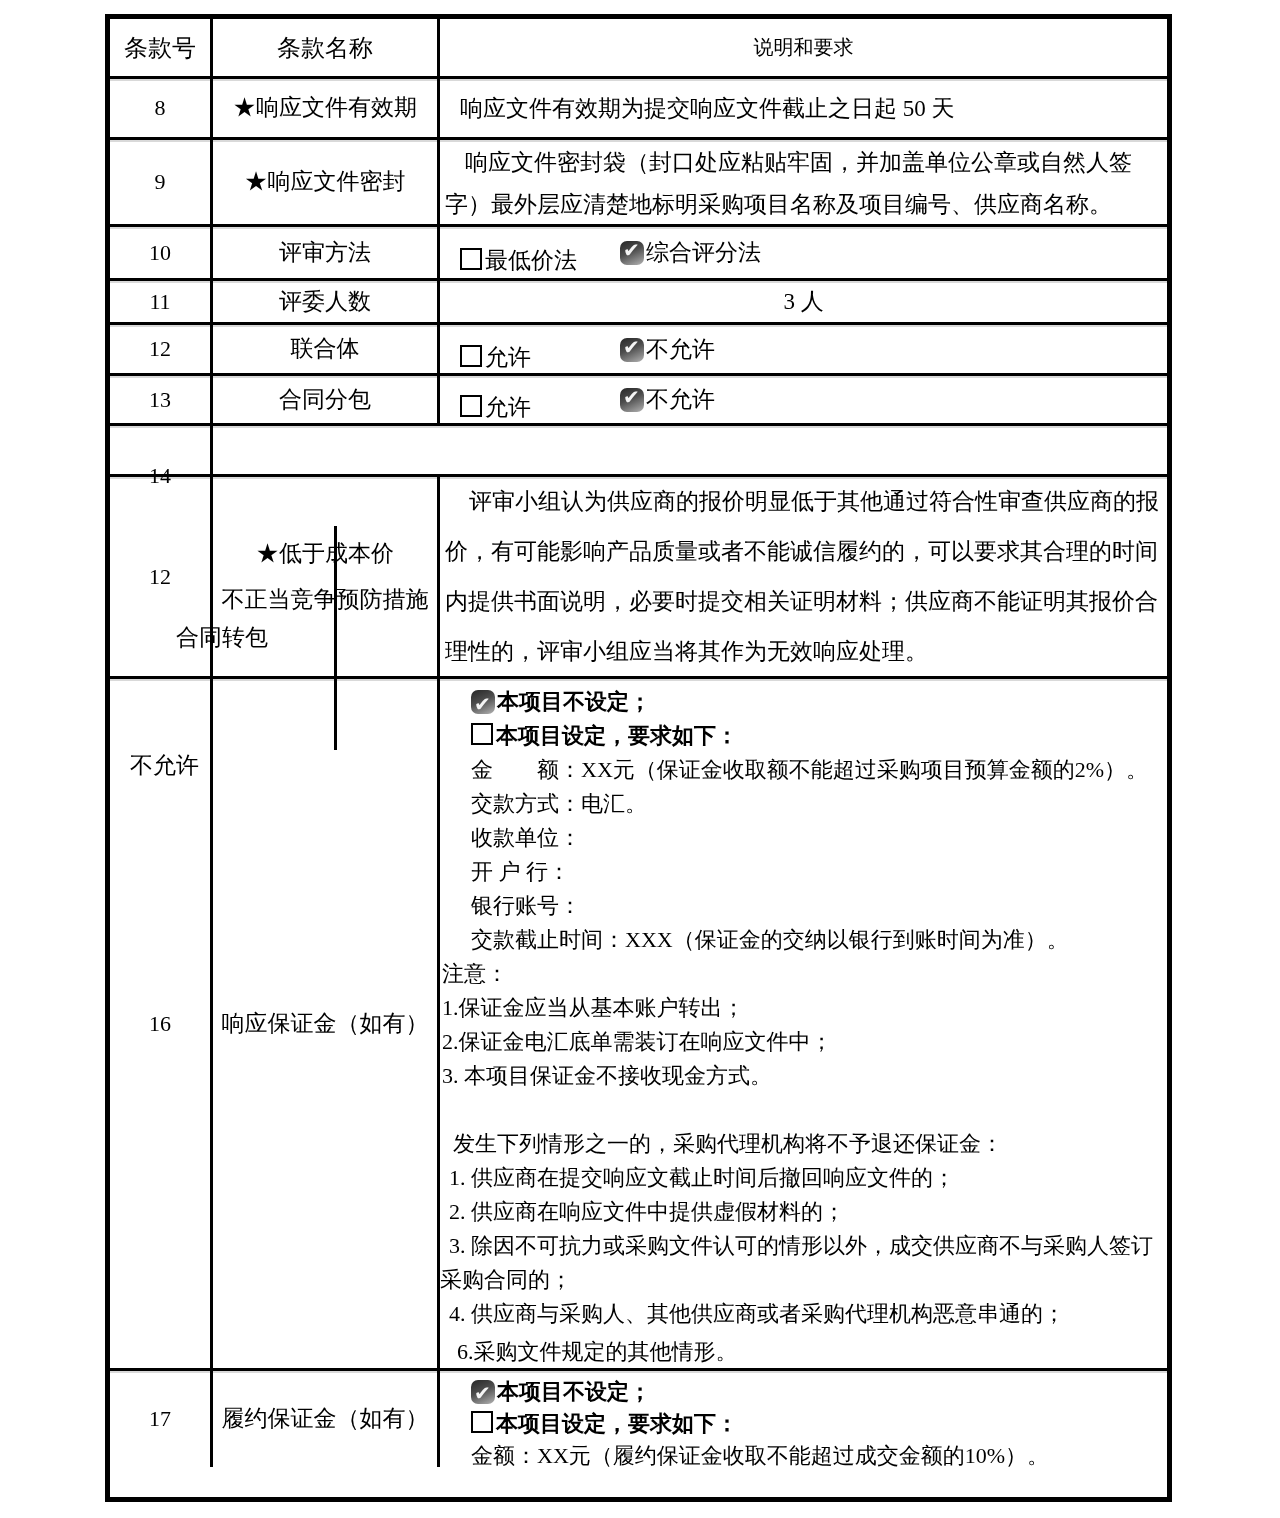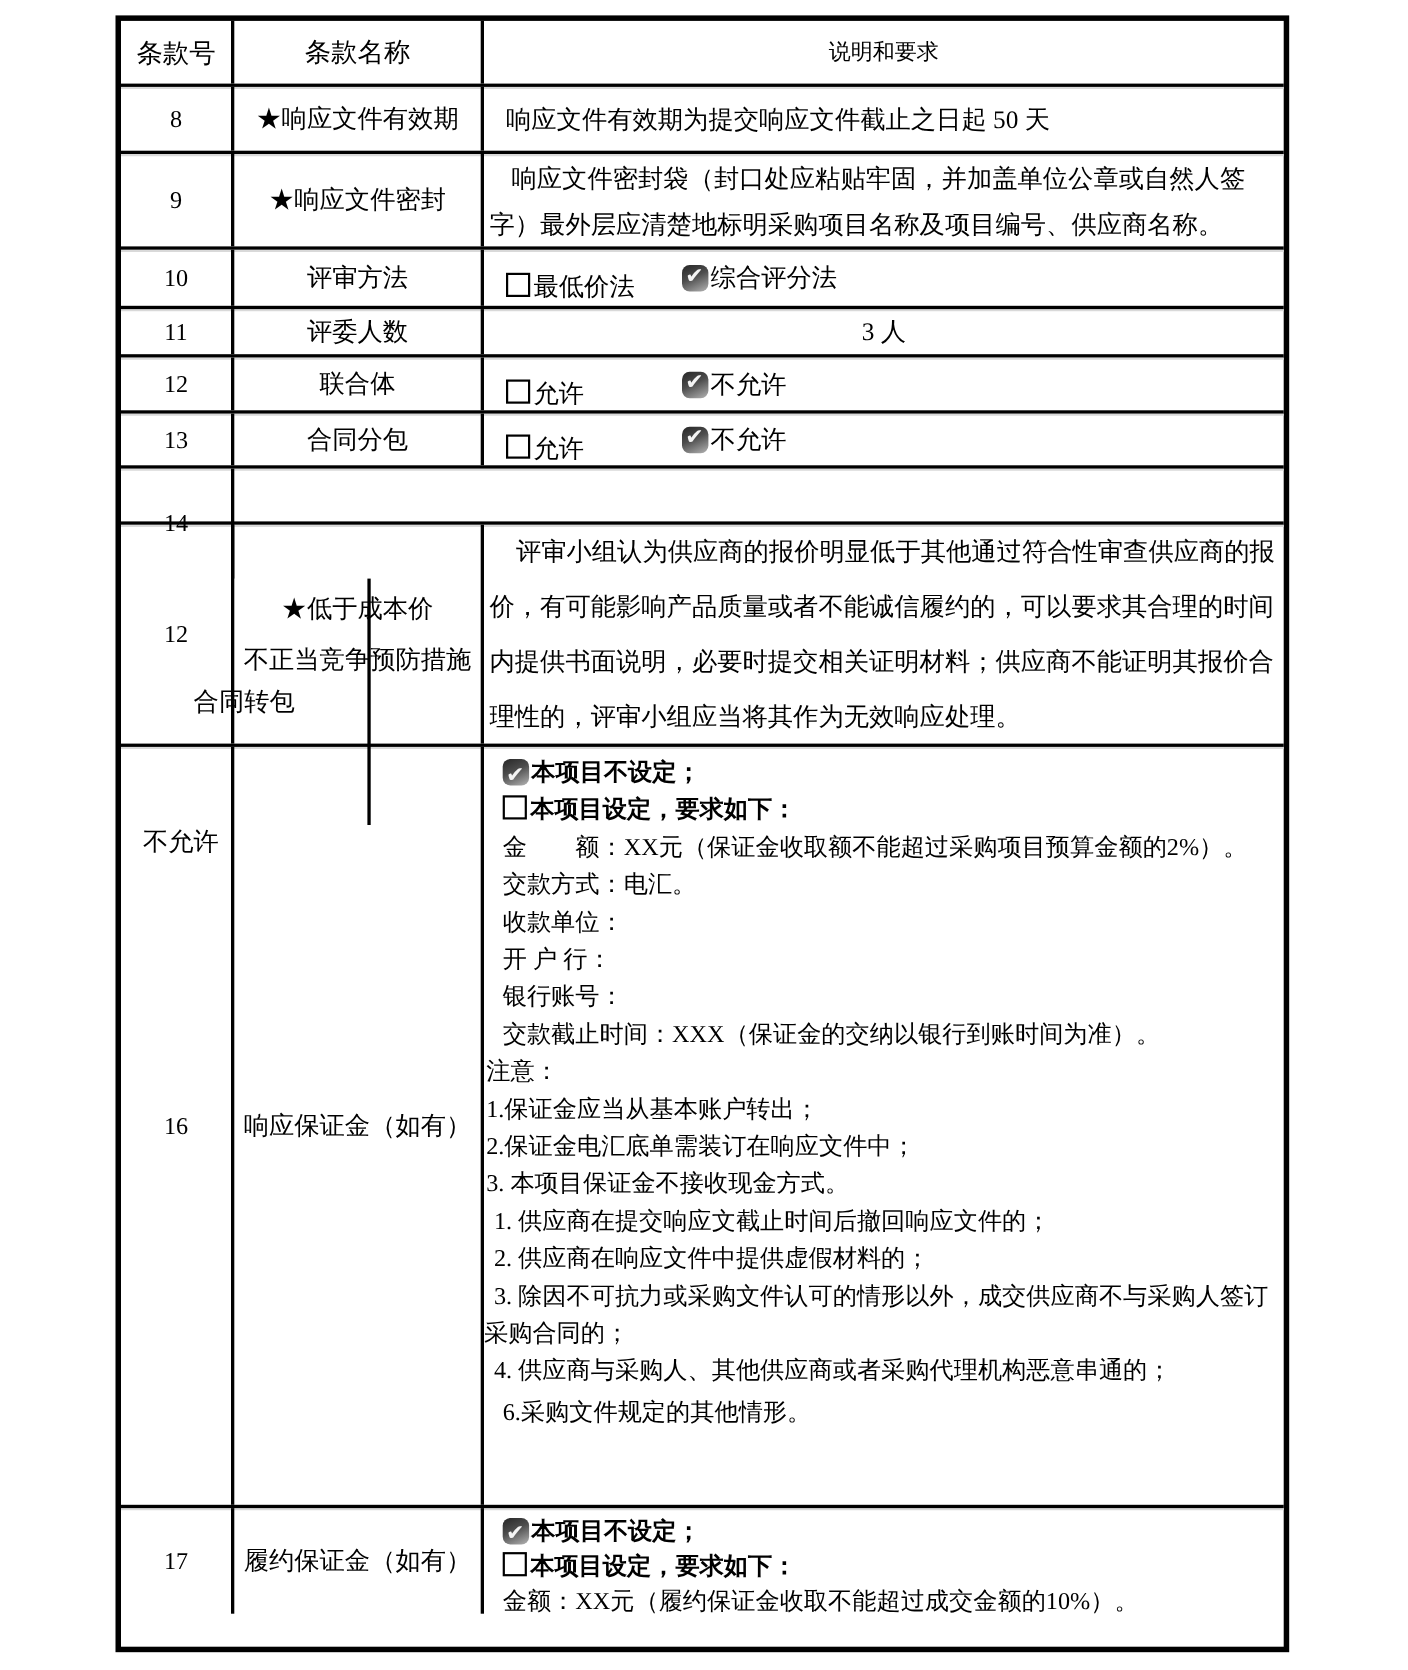--- a/index.html
+++ b/index.html
@@ -74,21 +74,21 @@
     font-family:"DejaVu Sans",sans-serif;
   }
 
   .opt1 { display:inline-block; width:160px; white-space:nowrap;margin-top:16px; }
   .opt2 { display:inline-block; white-space:nowrap; }
 
   
   .c3-16 { padding:6px 8px 0 0; font-size:22px; line-height:34px; }
   .line   { margin:0; }
   .bold   { font-weight:bold; }
-  .f-line { margin-left:17px; }
+  .f-line { margin-left:31px; }
   .n-line { margin-left:2px; }
   .forfeit-title { margin-left:13px; margin-top:34px; }
   .forfeit-item  { margin-left:9px; text-indent:0; }
   .forfeit-item.wrap { text-indent:9px; margin-left:0; }
   .forfeit-item.last { margin-left:17px; margin-top:4px; }
   .c3-17 { padding:5px 8px 0 0; font-size:22px; line-height:32px; }
 </style>
 </head>
 <body>
 
@@ -174,20 +174,21 @@
         <div class="line f-line">金　　额：XX元（保证金收取额不能超过采购项目预算金额的2%）。</div>
         <div class="line f-line">交款方式：电汇。</div>
         <div class="line f-line">收款单位：</div>
         <div class="line f-line">开 户 行：</div>
         <div class="line f-line">银行账号：</div>
         <div class="line f-line">交款截止时间：XXX（保证金的交纳以银行到账时间为准）。</div>
         <div class="line n-line">注意：</div>
         <div class="line n-line">1.保证金应当从基本账户转出；</div>
         <div class="line n-line">2.保证金电汇底单需装订在响应文件中；</div>
         <div class="line n-line">3. 本项目保证金不接收现金方式。</div>
+        <div class="line forfeit-title">发生下列情形之一的，采购代理机构将不予退还保证金：</div>
         <div class="line forfeit-item">1. 供应商在提交响应文截止时间后撤回响应文件的；</div>
         <div class="line forfeit-item">2. 供应商在响应文件中提供虚假材料的；</div>
         <div class="line forfeit-item wrap">3. 除因不可抗力或采购文件认可的情形以外，成交供应商不与采购人签订采购合同的；</div>
         <div class="line forfeit-item">4. 供应商与采购人、其他供应商或者采购代理机构恶意串通的；</div>
         <div class="line forfeit-item last">6.采购文件规定的其他情形。</div>
       </div>
     </div>
 
     <div class="row r17">
       <div class="c1">17</div>

